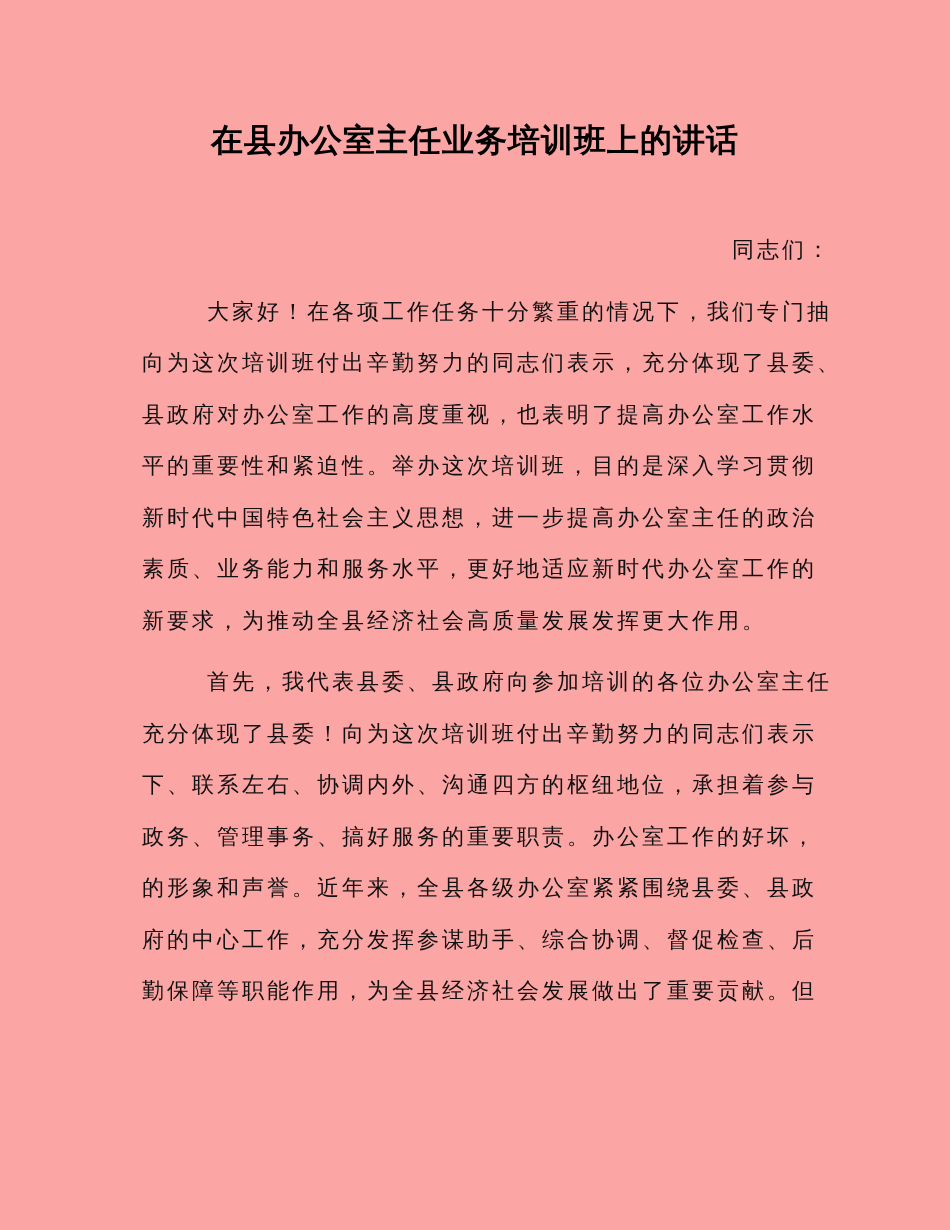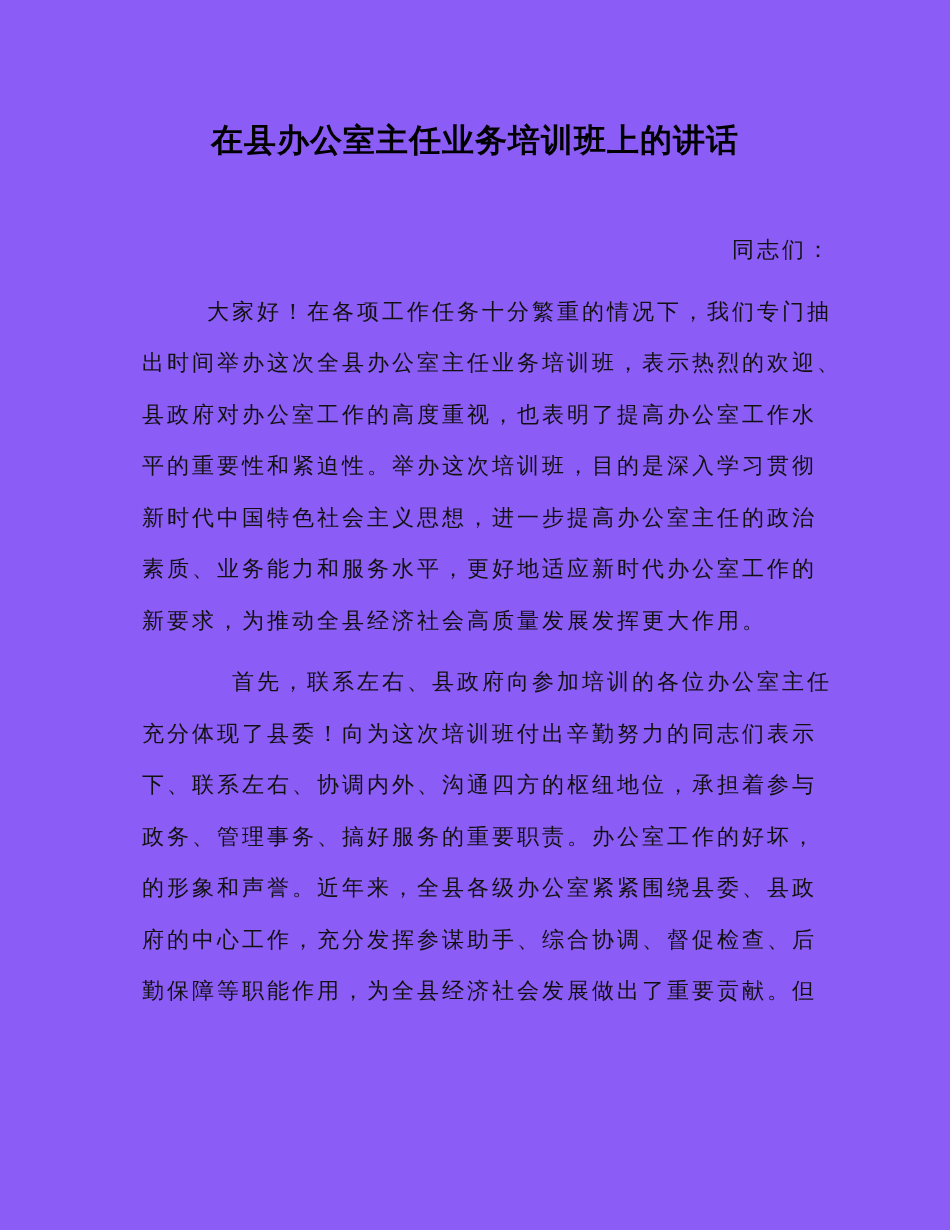--- a/index.html
+++ b/index.html
@@ -1,17 +1,17 @@
 <!DOCTYPE html>
 <html><head>
 <meta charset="utf-8">
 <style>
   html, body { margin: 0; padding: 0; background: #ffffff; }
   body { width: 950px; height: 1230px; position: relative; overflow: hidden; }
-  .page { position: absolute; left: 0; top: 0; width: 950px; height: 1230px; background: #8b5cf6; }
+  .page { position: absolute; left: 0; top: 0; width: 950px; height: 1230px; background: #fca5a5; }
   .title {
     position: absolute; left: 0; top: 112px; width: 950px; text-align: center;
     font-family: "DejaVu Sans", sans-serif; font-weight: bold; font-size: 32px;
     color: #000; letter-spacing: 1px; line-height: 56px;
   }
   .body {
     position: absolute; left: 142px; top: 224px; width: 690px;
     font-family: "DejaVu Serif", serif; font-size: 22px; color: #111;
   }
   .line { height: 51.5px; line-height: 51.5px; white-space: nowrap; letter-spacing: 3px; }
@@ -23,31 +23,31 @@
 
 <div class="page">
   <div class="title">在县办公室主任业务培训班上的讲话</div>
 
   <div class="body">
     <div class="line indent">同志们：</div>
     <div class="para-gap"></div>
 
     <div>
       <div class="line indent">大家好！在各项工作任务十分繁重的情况下，我们专门抽</div>
-      <div class="line">出时间举办这次全县办公室主任业务培训班，表示热烈的欢迎、</div>
+      <div class="line">向为这次培训班付出辛勤努力的同志们表示，充分体现了县委、</div>
       <div class="line">县政府对办公室工作的高度重视，也表明了提高办公室工作水</div>
       <div class="line">平的重要性和紧迫性。举办这次培训班，目的是深入学习贯彻</div>
       <div class="line">新时代中国特色社会主义思想，进一步提高办公室主任的政治</div>
       <div class="line">素质、业务能力和服务水平，更好地适应新时代办公室工作的</div>
       <div class="line">新要求，为推动全县经济社会高质量发展发挥更大作用。</div>
     </div>
     <div class="para-gap"></div>
 
     <div>
-      <div class="line indent">首先，联系左右、县政府向参加培训的各位办公室主任</div>
+      <div class="line indent">首先，我代表县委、县政府向参加培训的各位办公室主任</div>
       <div class="line">充分体现了县委！向为这次培训班付出辛勤努力的同志们表示</div>
       <div class="line">下、联系左右、协调内外、沟通四方的枢纽地位，承担着参与</div>
       <div class="line">政务、管理事务、搞好服务的重要职责。办公室工作的好坏，</div>
       <div class="line">的形象和声誉。近年来，全县各级办公室紧紧围绕县委、县政</div>
       <div class="line">府的中心工作，充分发挥参谋助手、综合协调、督促检查、后</div>
       <div class="line">勤保障等职能作用，为全县经济社会发展做出了重要贡献。但</div>
     </div>
   </div>
 </div>
 

